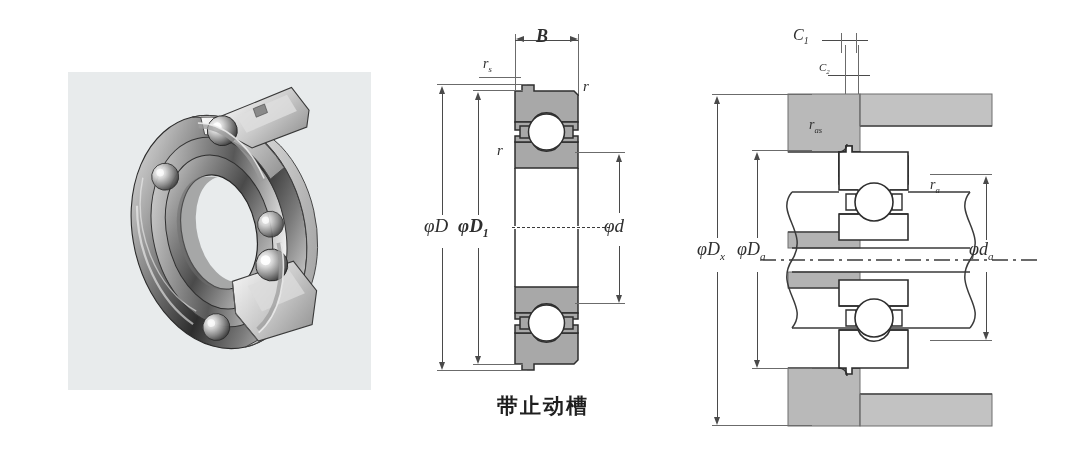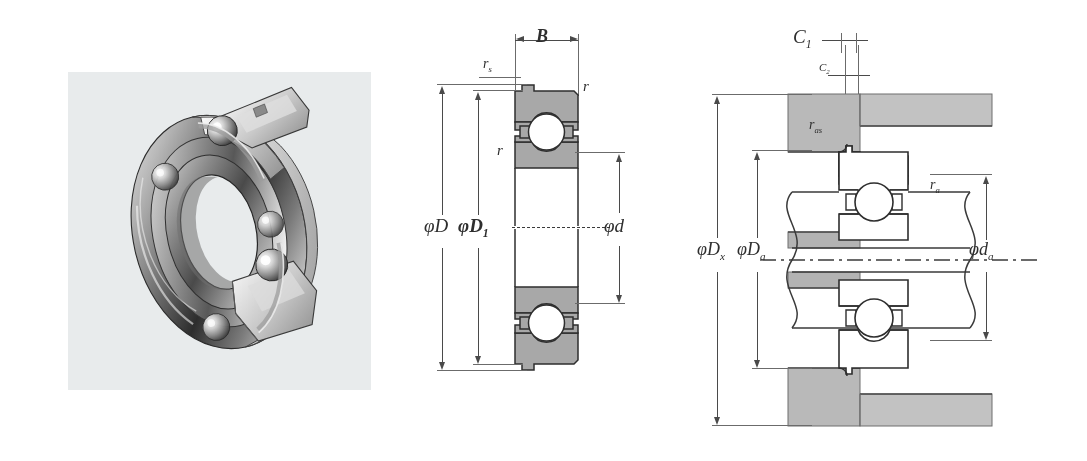--- a/index.html
+++ b/index.html
@@ -327,22 +327,23 @@
   <div class="ext-h" style="left:575px; top:152px; width:50px;"></div>
   <div class="ext-h" style="left:575px; top:303px; width:50px;"></div>
   <div class="dimline-v" style="left:619px; top:157px; height:56px;"></div>
   <div class="dimline-v" style="left:619px; top:246px; height:52px;"></div>
   <div class="arrow-up" style="left:615.5px; top:154px;"></div>
   <div class="arrow-down" style="left:615.5px; top:295px;"></div>
   <div class="lbl" style="left:604px; top:216px; font-size:19px;">
     <span class="phi">φ</span><span>d</span>
   </div>
 
-
-  <div class="lbl" style="left:793px; top:27px; font-size:19px;">
+  <div class="caption" style="left:497px; top:392px; font-size:21px; letter-spacing:2px;">带止动槽</div>
+
+  <div class="lbl" style="left:793px; top:27px; font-size:16px;">
     <span>C</span><span class="sub">1</span>
   </div>
   <div class="dimline-h" style="left:822px; top:40px; width:46px;"></div>
   <div class="ext-v" style="left:841px; top:33px; height:20px;"></div>
   <div class="ext-v" style="left:856px; top:33px; height:20px;"></div>
 
   <div class="lbl" style="left:819px; top:62px; font-size:11px;">
     <span>C</span><span class="sub">2</span>
   </div>
   <div class="dimline-h" style="left:828px; top:75px; width:42px;"></div>

